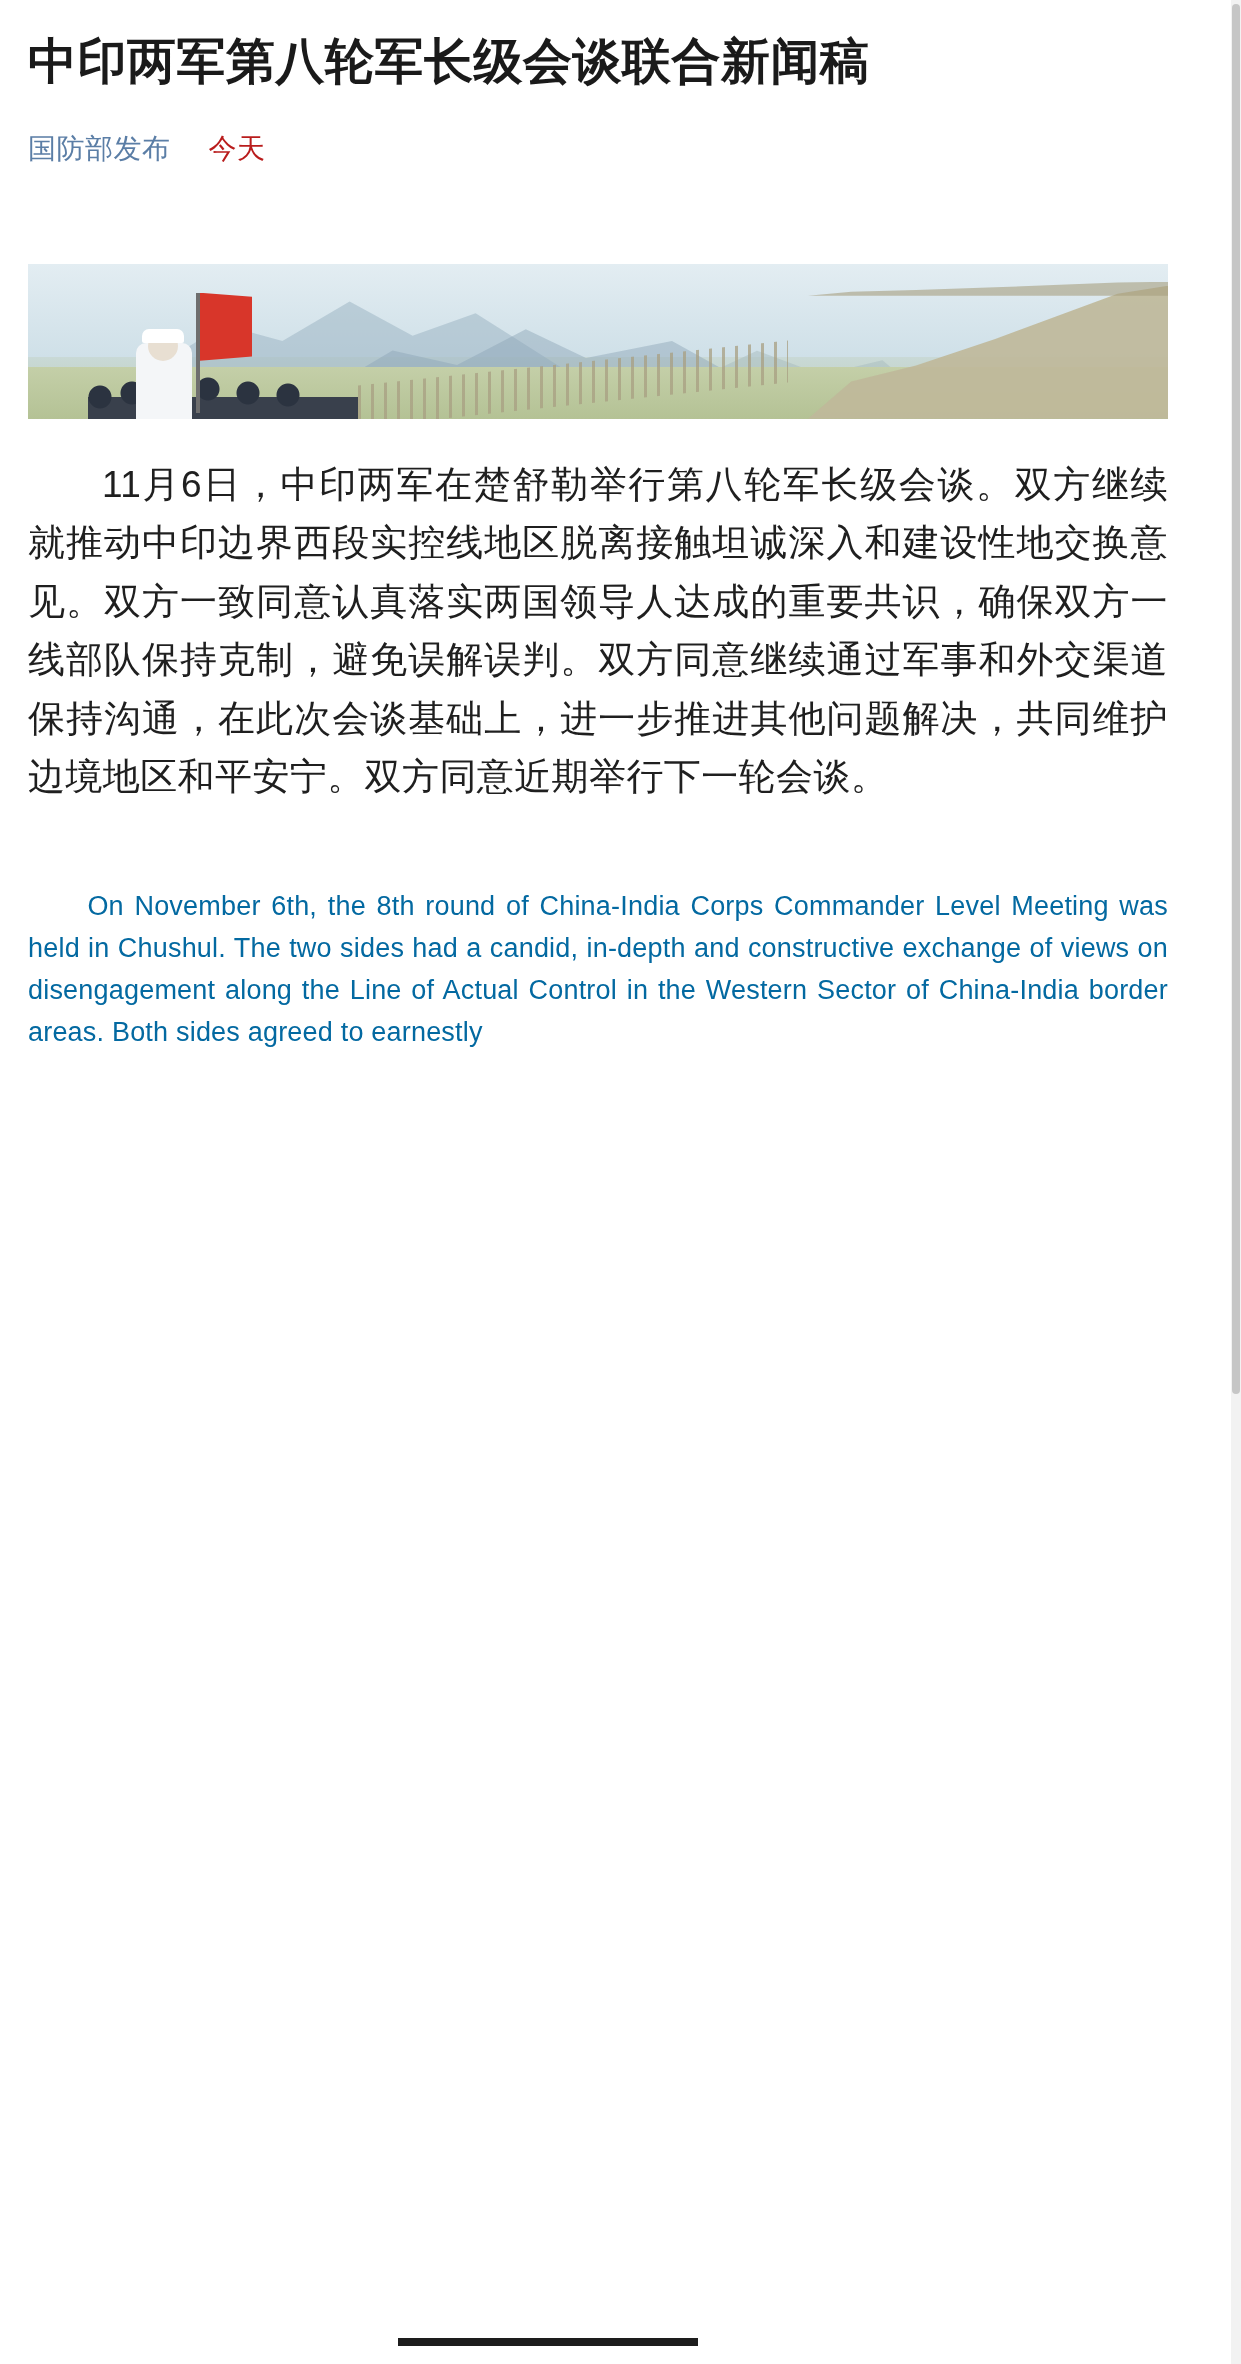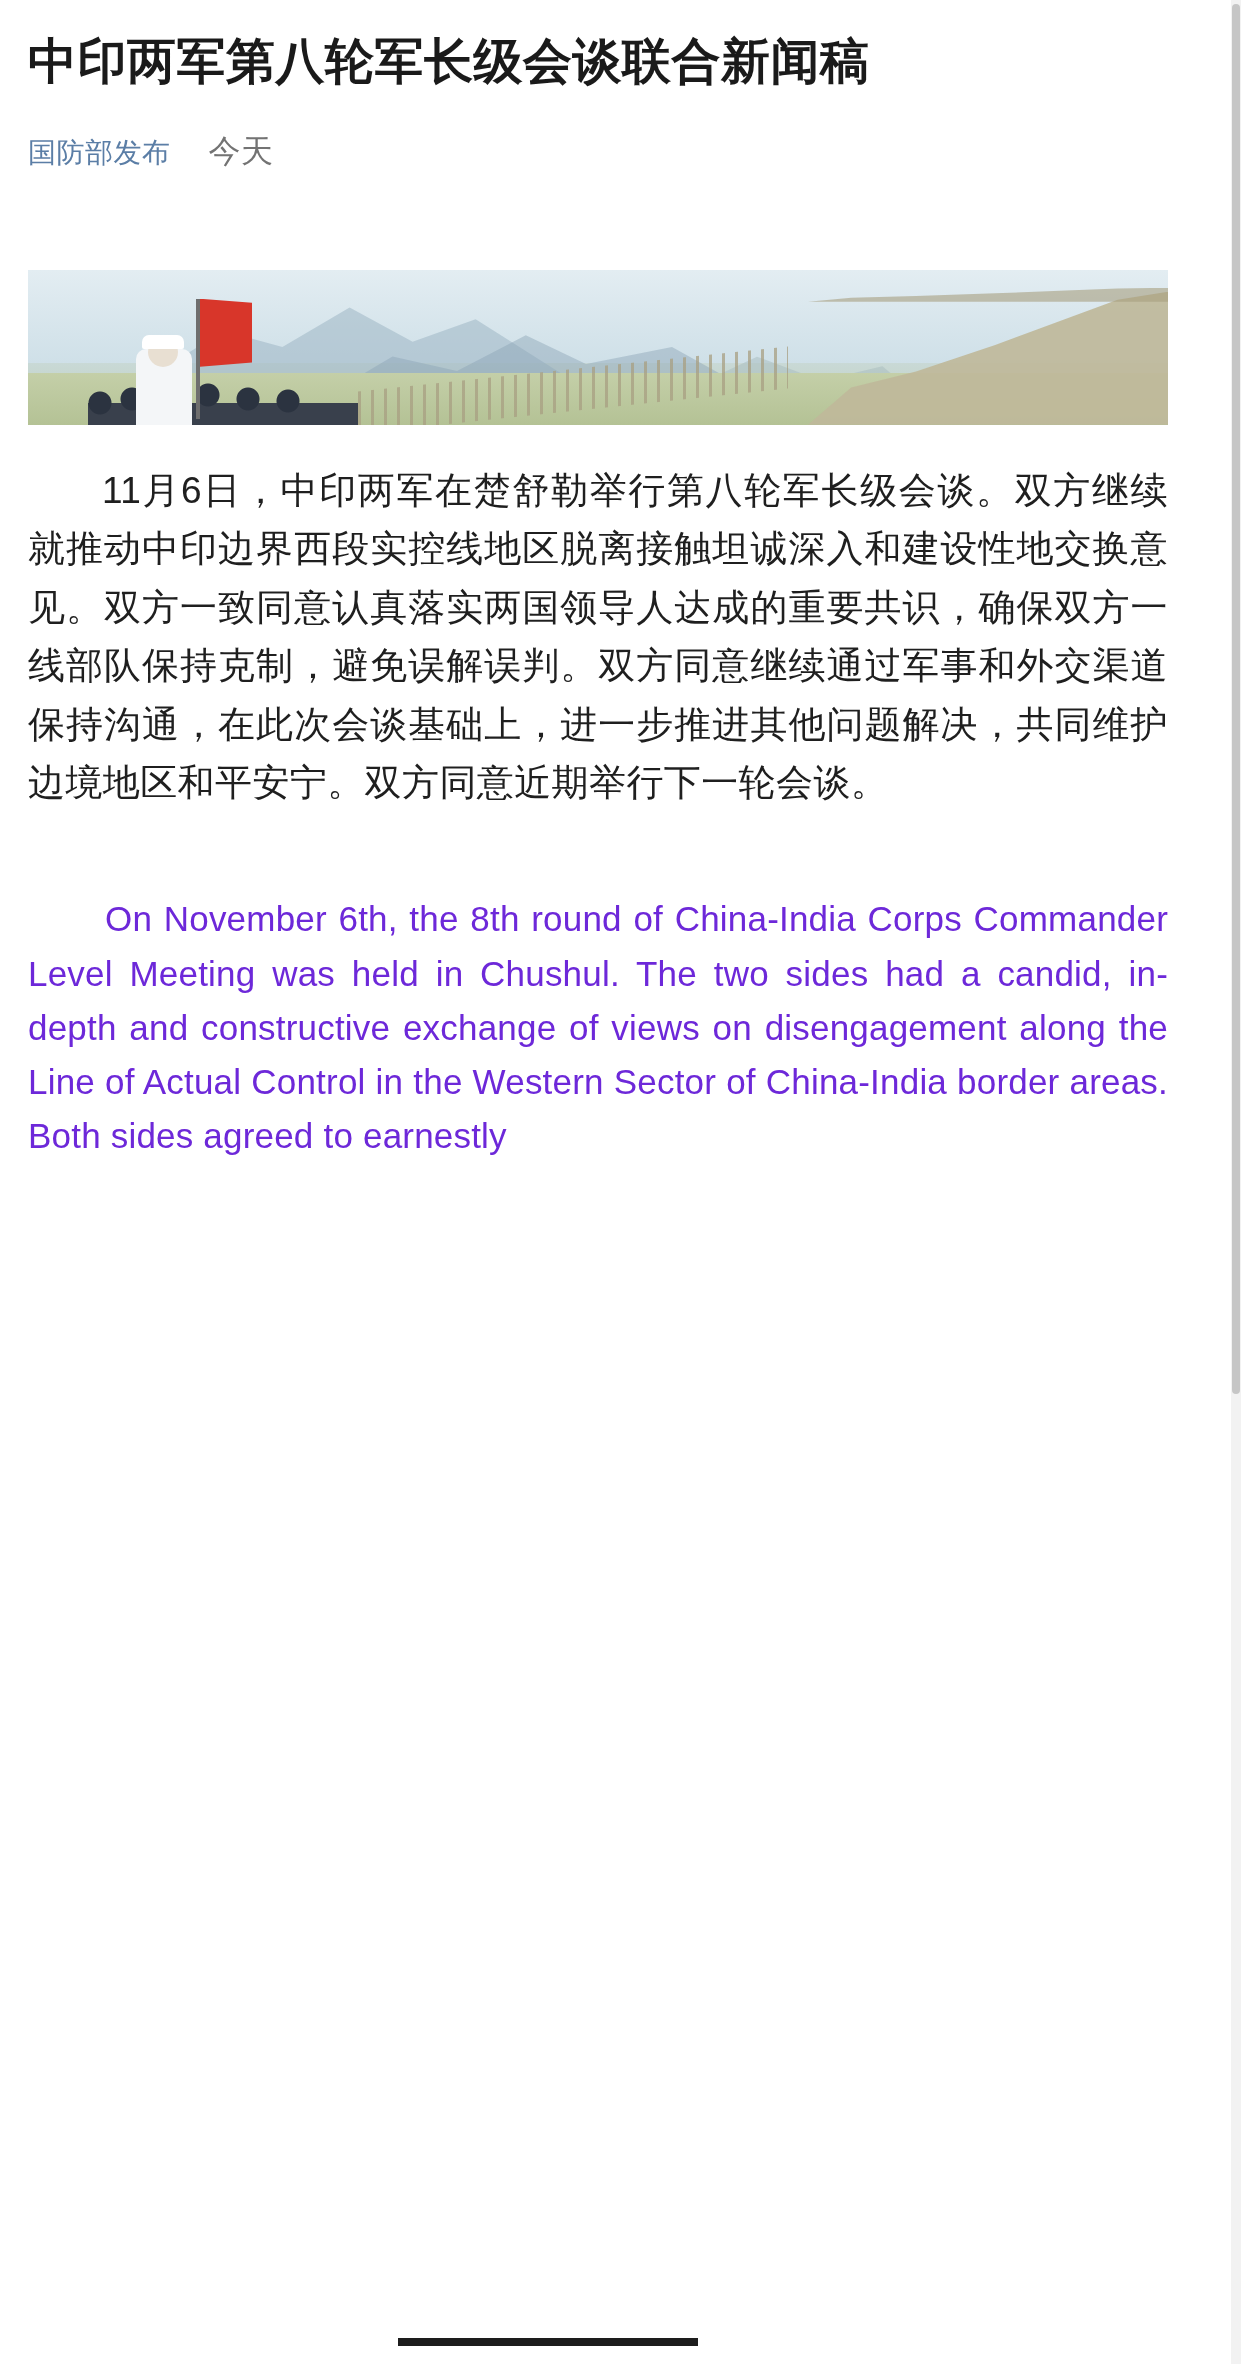--- a/index.html
+++ b/index.html
@@ -45,22 +45,22 @@
     display: flex;
     align-items: baseline;
     gap: 38px;
   }
   .meta-source {
     font-size: 28px;
     color: #5b7ea6;
     letter-spacing: 0.5px;
   }
   .meta-time {
-    font-size: 32px;
-    color: #737373;
+    font-size: 28px;
+    color: #b91c1c;
     letter-spacing: 0.5px;
   }
 
   
   .hero {
     margin-top: 96px;
     width: 1140px;
     height: 155px;
     position: relative;
     overflow: hidden;
@@ -160,23 +160,23 @@
     font-weight: 700;
     color: #1a1a1a;
     text-align: center;
     max-width: 1140px;
     letter-spacing: 0.2px;
   }
 
   
   .en-body {
     margin-top: 80px;
-    font-size: 35px;
+    font-size: 27px;
     line-height: 1.55;
-    color: #6d28d9;
+    color: #0369a1;
     text-align: justify;
     text-indent: 2.2em;
     max-width: 1140px;
     letter-spacing: 0.2px;
   }
 
   
   .strike-bar {
     position: absolute;
     left: 398px;

